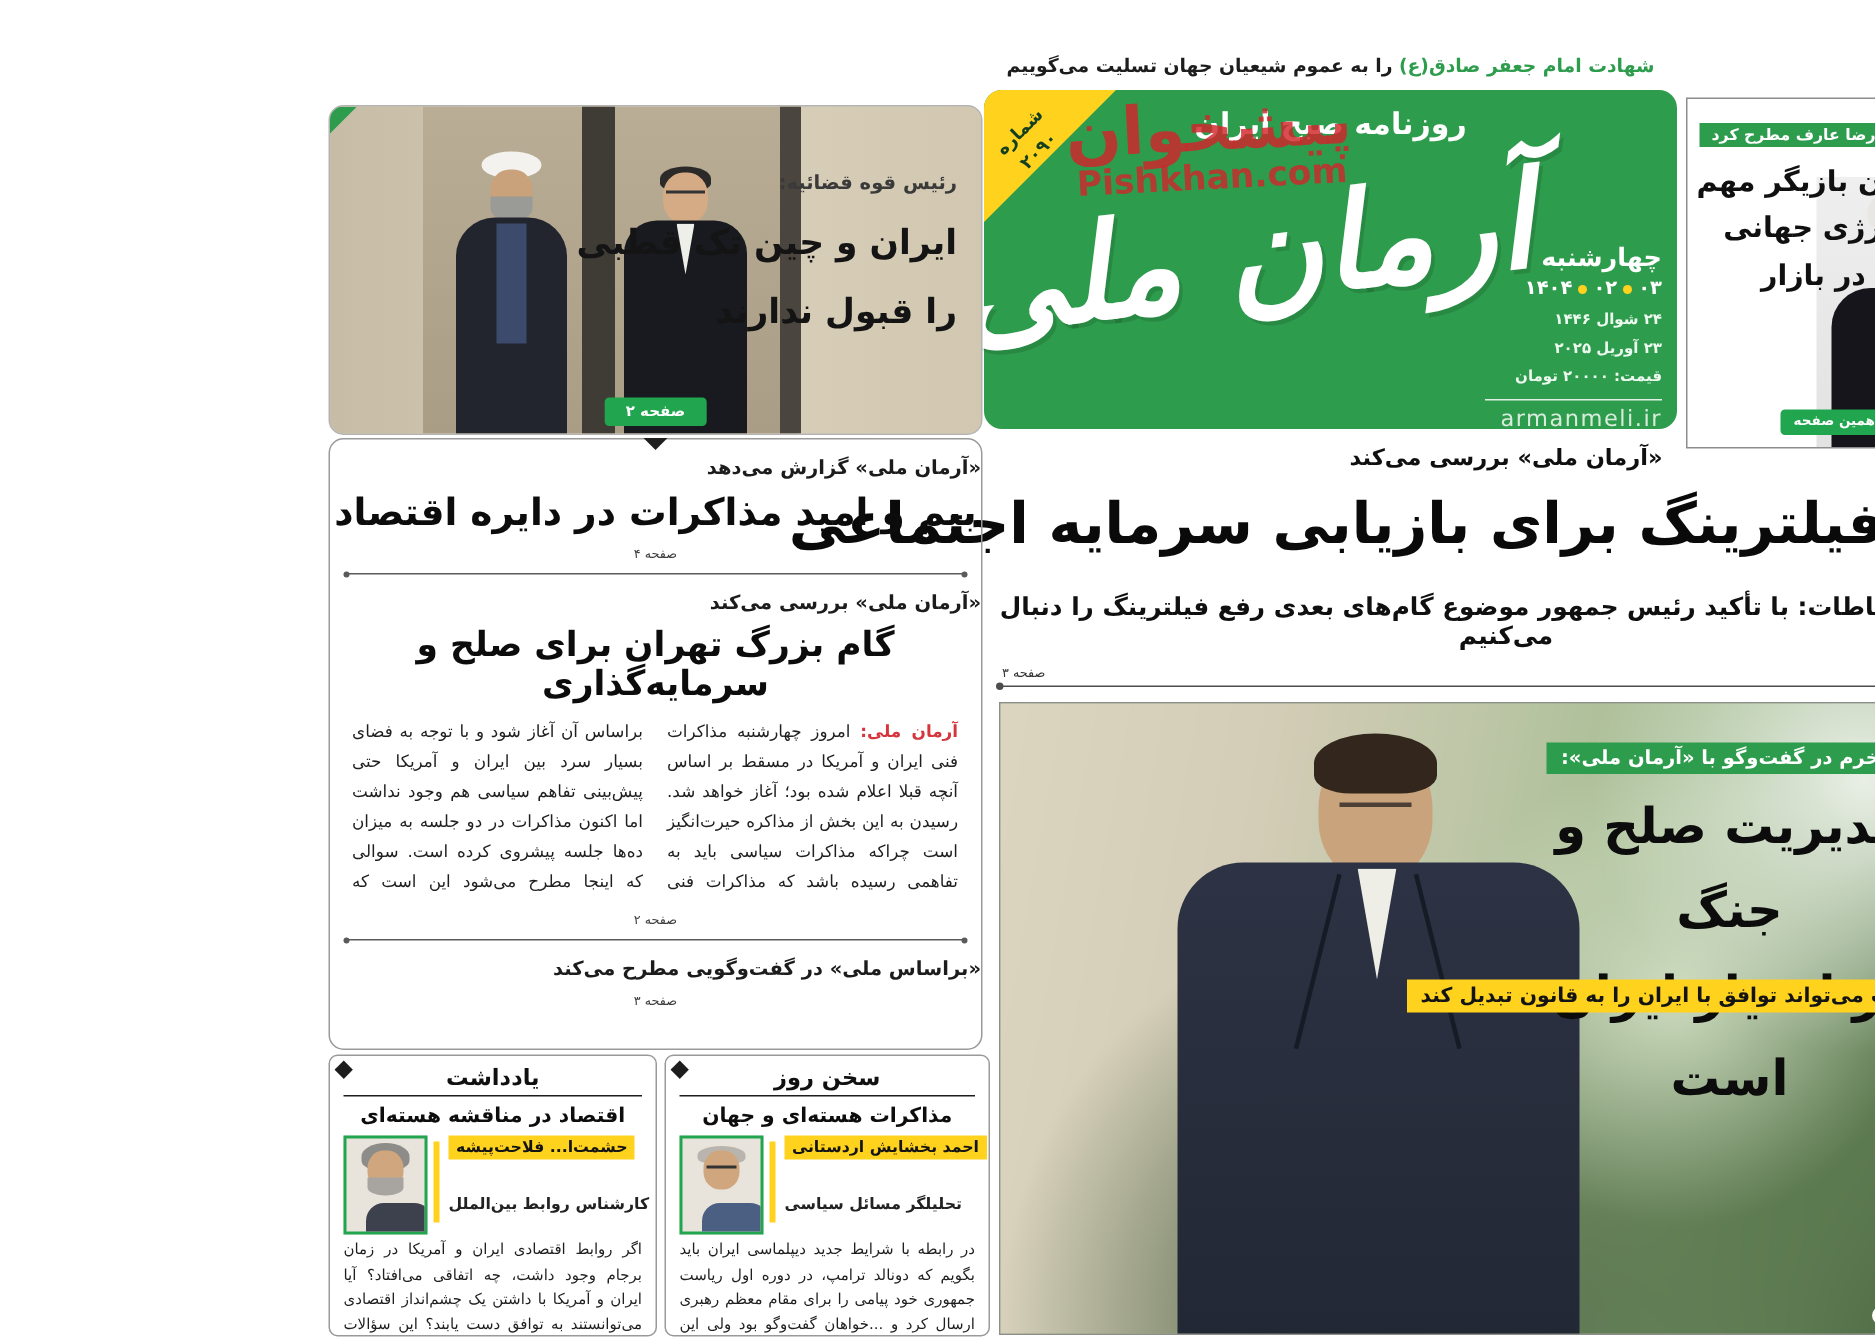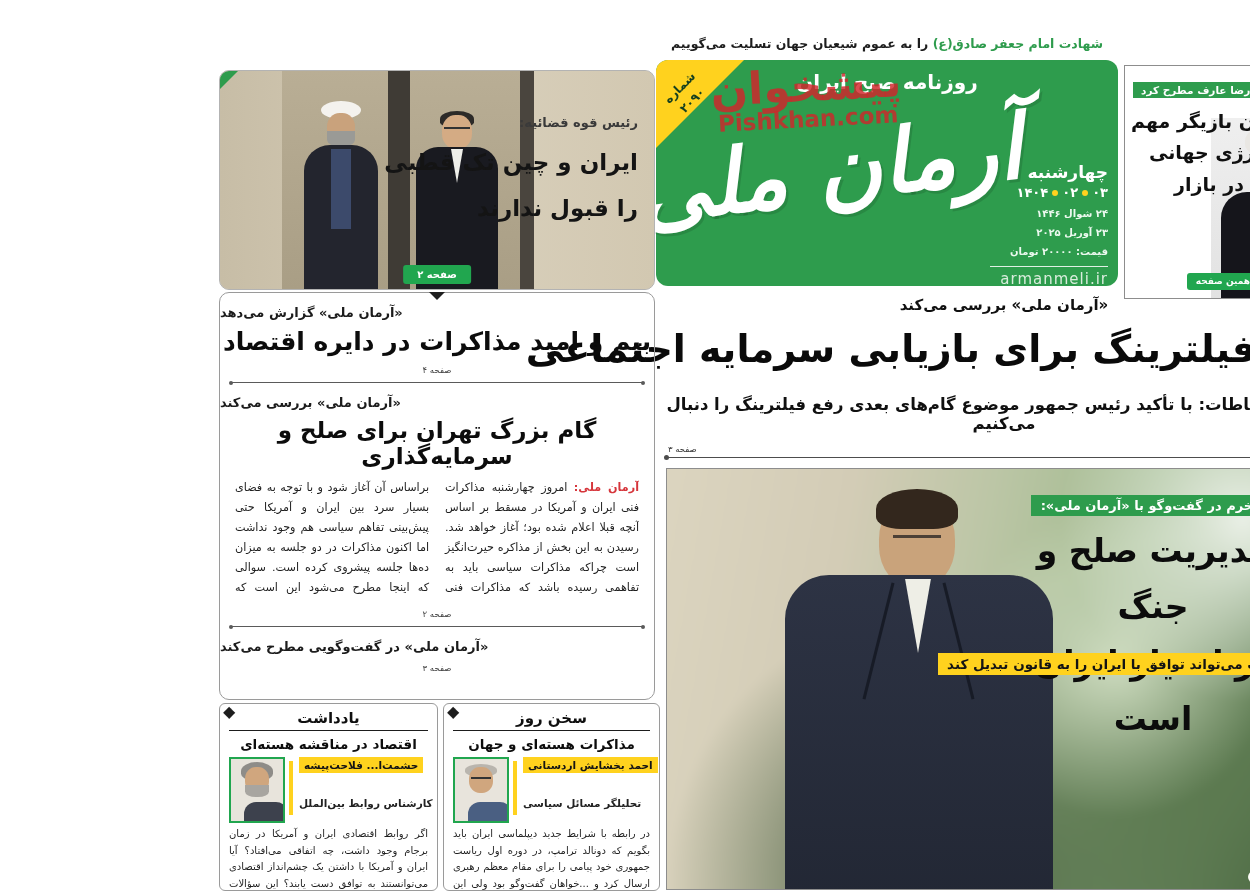--- a/index.html
+++ b/index.html
@@ -73,21 +73,21 @@
   #lead-story .subhead{margin-top:24px;font-size:16.5px;font-weight:bold;color:#101010;}
   #lead-story .bullet{display:inline-block;width:9px;height:9px;border:3px solid #21a64f;margin-left:7px;vertical-align:middle;}
   #lead-rule{left:510px;top:457px;width:676px;border-top:1px solid #4d4d4d;}
   #lead-rule::before,#lead-rule::after{content:"";position:absolute;top:-3px;width:5px;height:5px;border-radius:50%;background:#4d4d4d;}
   #lead-rule::before{right:-2px;} #lead-rule::after{left:-2px;}
   #lead-pageref{left:512px;top:444px;font-size:8.5px;color:#333;}
 
   
   #left-col{left:63px;top:292px;width:434px;height:406px;border:1px solid #9a9a9a;border-radius:10px;}
   #left-col .notch{position:absolute;top:-1px;left:50%;transform:translateX(-50%);width:0;height:0;border-left:8px solid transparent;border-right:8px solid transparent;border-top:8px solid #1f1f1f;}
-  #left-col .kicker{text-align:left;font-size:13px;font-weight:bold;color:#1c1c1c;margin-top:12px;}
+  #left-col .kicker{text-align:right;font-size:13px;font-weight:bold;color:#1c1c1c;margin-top:12px;}
   #left-col .headline{text-align:center;font-weight:bold;color:#0c0c0c;margin-top:7px;}
   #left-col .h1a{font-size:25px;} #left-col .h2a{font-size:23px;} #left-col .h3a{font-size:23px;}
   #left-col .pageref{text-align:center;font-size:8.5px;color:#3c3c3c;margin-top:9px;}
   #left-col .divider{margin:7px 12px 0;border-top:1px solid #5a5a5a;position:relative;}
   #left-col .divider::before,#left-col .divider::after{content:"";position:absolute;top:-2.5px;width:4px;height:4px;border-radius:50%;background:#5a5a5a;}
   #left-col .divider::before{right:-3px;} #left-col .divider::after{left:-3px;}
   #a2-body{margin:9px 15px 0;height:122px;overflow:hidden;column-count:2;column-gap:16px;font-size:11.2px;line-height:1.78;text-align:justify;color:#1f1f1f;}
   #a2-body .red-lead{color:#d6353b;font-weight:bold;}
 
   
@@ -242,21 +242,21 @@
       <div class="kicker">«آرمان ملی» بررسی می‌کند</div>
       <div class="headline h2a">گام بزرگ تهران برای صلح و سرمایه‌گذاری</div>
       <div id="a2-body">
         <span class="red-lead">آرمان ملی:</span><span> امروز چهارشنبه مذاکرات فنی ایران و آمریکا در مسقط بر اساس آنچه قبلا اعلام شده بود؛ آغاز خواهد شد. رسیدن به این بخش از مذاکره حیرت‌انگیز است چراکه مذاکرات سیاسی باید به تفاهمی رسیده باشد که مذاکرات فنی براساس آن آغاز شود و با توجه به فضای بسیار سرد بین ایران و آمریکا حتی پیش‌بینی تفاهم سیاسی هم وجود نداشت اما اکنون مذاکرات در دو جلسه به میزان ده‌ها جلسه پیشروی کرده است. سوالی که اینجا مطرح می‌شود این است که چگونه این سطح از پیشرفت حاصل شده است؟ به نظر باید برای پاسخ به این سوال کمی به عقب برگشت و پاسخ آن را در علت خروج آمریکا از برجام دانست. در آن زمان که آمریکا از برجام خارج شد رسانه‌ها علت آن خروج را در عدم نفع آمریکا از توافق هسته‌ای می‌دانستند.</span>
       </div>
       <div class="pageref">صفحه ۲</div>
     </div>
     <div class="divider"></div>
 
     <div>
-      <div class="kicker">«آرمان ملی» در گفت‌وگویی مطرح می‌کند</div>
+      <div class="kicker">«براساس ملی» در گفت‌وگویی مطرح می‌کند</div>
       <div class="pageref">صفحه ۳</div>
     </div>
   </div>
 
   <div id="note-box" class="abs opinion-box">
     <div class="hdr">
       <span>یادداشت</span>
       <span class="diamond">◆</span>
     </div>
     <div class="title">اقتصاد در مناقشه هسته‌ای</div>

